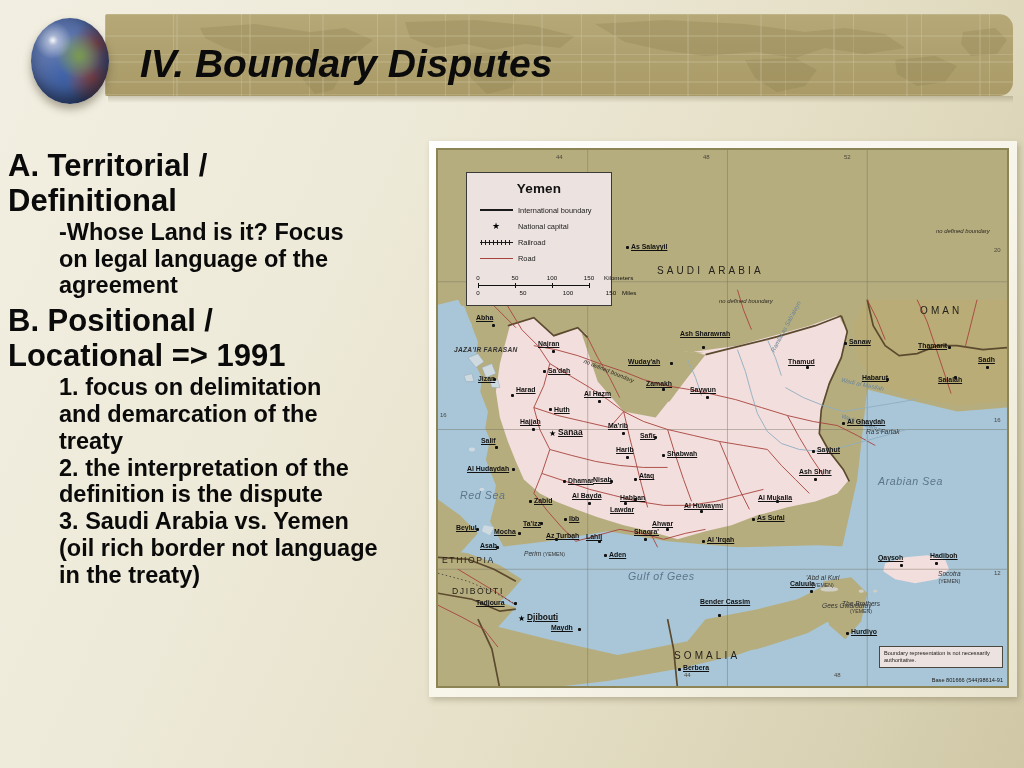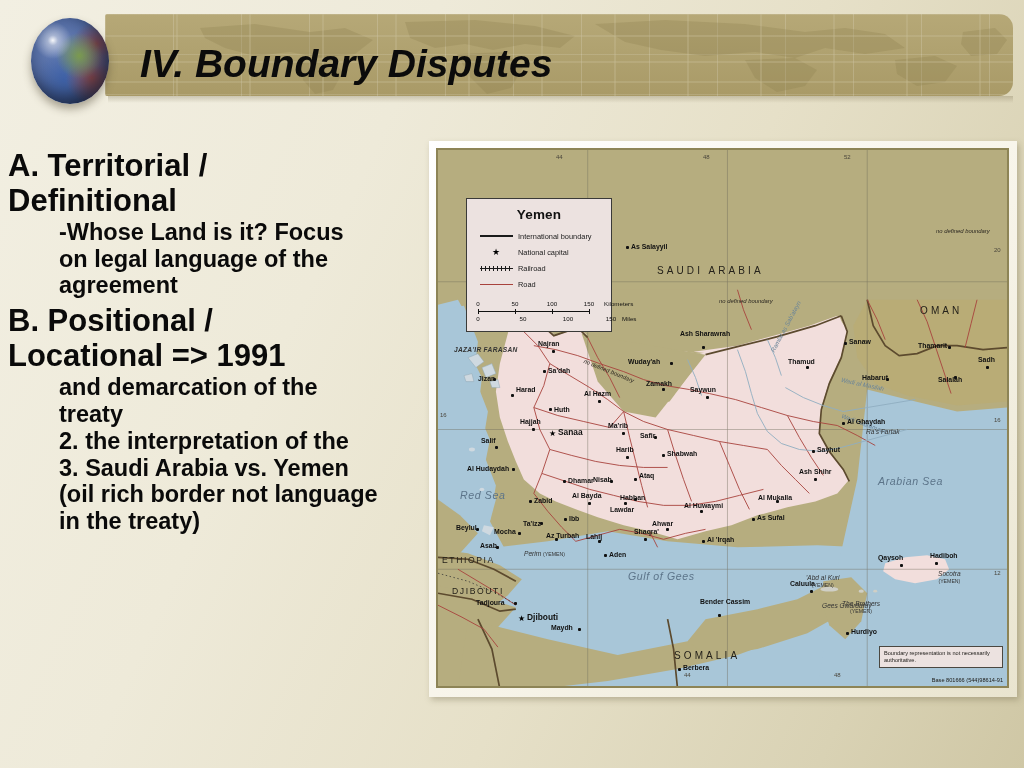--- a/index.html
+++ b/index.html
@@ -74,21 +74,20 @@
     border: 2px solid #8d8456;
     overflow: hidden;
   }
   #map-canvas { position: absolute; inset: 0; }
 
   
   #legend {
     position: absolute; left: 28px; top: 22px; width: 146px; height: 134px;
     background: #ece2e0; border: 1px solid #3a3a38; z-index: 40;
     padding: 6px 7px 0 7px;
-    margin-top: 26px;
   }
   #legend-title {
     text-align: center; font-size: 13.5px; font-weight: bold; color: #111;
     margin-top: 2px; margin-bottom: 7px; letter-spacing: .2px;
   }
   .leg-row { display: flex; align-items: center; height: 14px; margin-bottom: 2px; }
   .leg-sym { width: 44px; display: flex; align-items: center; justify-content: center; }
   .leg-txt { font-size: 7.4px; color: #1a1a1a; white-space: nowrap; }
   .sym-bnd { width: 33px; height: 2.2px; background: #1a1a1a; }
   .sym-star { font-size: 9px; color: #000; line-height: 1; }
@@ -105,21 +104,21 @@
   .scale-bar { position: relative; width: 112px; height: 5px; margin: 1px 0; }
   .scale-bar:before { content:""; position:absolute; top:2px; left:0; width:112px; height:1.2px; background:#111; }
   .scale-tick { position: absolute; top: 0; width: 1px; height: 5px; background: #111; }
 
   
   .mlabel { position: absolute; white-space: nowrap; color: #15130f; }
   .country {
     font-size: 10px; letter-spacing: 3.1px; color: #24211a; font-weight: 400;
   }
   .country.sm { font-size: 8.6px; letter-spacing: 1.6px; }
-  .city { font-size: 6.9px; font-weight: 600; color: #111; }
+  .city { font-size: 6.9px; font-weight: 600; color: #111; text-decoration: underline; }
   .city.cap { font-size: 8.4px; font-weight: bold; }
   .sea { font-size: 10.6px; font-style: italic; color: #5c7489; letter-spacing: .6px; }
   .isl { font-size: 6.6px; font-style: italic; color: #333; }
   .isl .yem { font-size: 5.2px; font-style: normal; }
   .wadi { font-size: 6.2px; font-style: italic; color: #6a8498; }
   .nodef { font-size: 5.9px; font-style: italic; color: #2a2620; line-height: 1.15; }
   .tick { position: absolute; font-size: 6px; color: #4a463c; }
   .dot {
     position: absolute; width: 3.2px; height: 3.2px; background: #111;
     border-radius: 1px;
@@ -176,23 +175,25 @@
 
 <div id="outline">
   <div class="lvl1">A.  Territorial /</div>
   <div class="lvl1">Definitional</div>
   <div class="lvl2">-Whose Land is it? Focus</div>
   <div class="lvl2">on legal language of the</div>
   <div class="lvl2">agreement</div>
   <div class="gap"></div>
   <div class="lvl1">B.  Positional /</div>
   <div class="lvl1">Locational =&gt; 1991</div>
+  <div class="lvl2">1.  focus on delimitation</div>
   <div class="lvl2">and demarcation of the</div>
   <div class="lvl2">treaty</div>
   <div class="lvl2">2.  the interpretation of the</div>
+  <div class="lvl2">definition is the dispute</div>
   <div class="lvl2">3.  Saudi Arabia vs. Yemen</div>
   <div class="lvl2">(oil rich border not language</div>
   <div class="lvl2">in the treaty)</div>
 </div>
 
 <div id="map-outer">
 <div id="map-inner">
 
   <svg id="map-canvas" viewBox="0 0 570 540" preserveAspectRatio="none">
 

